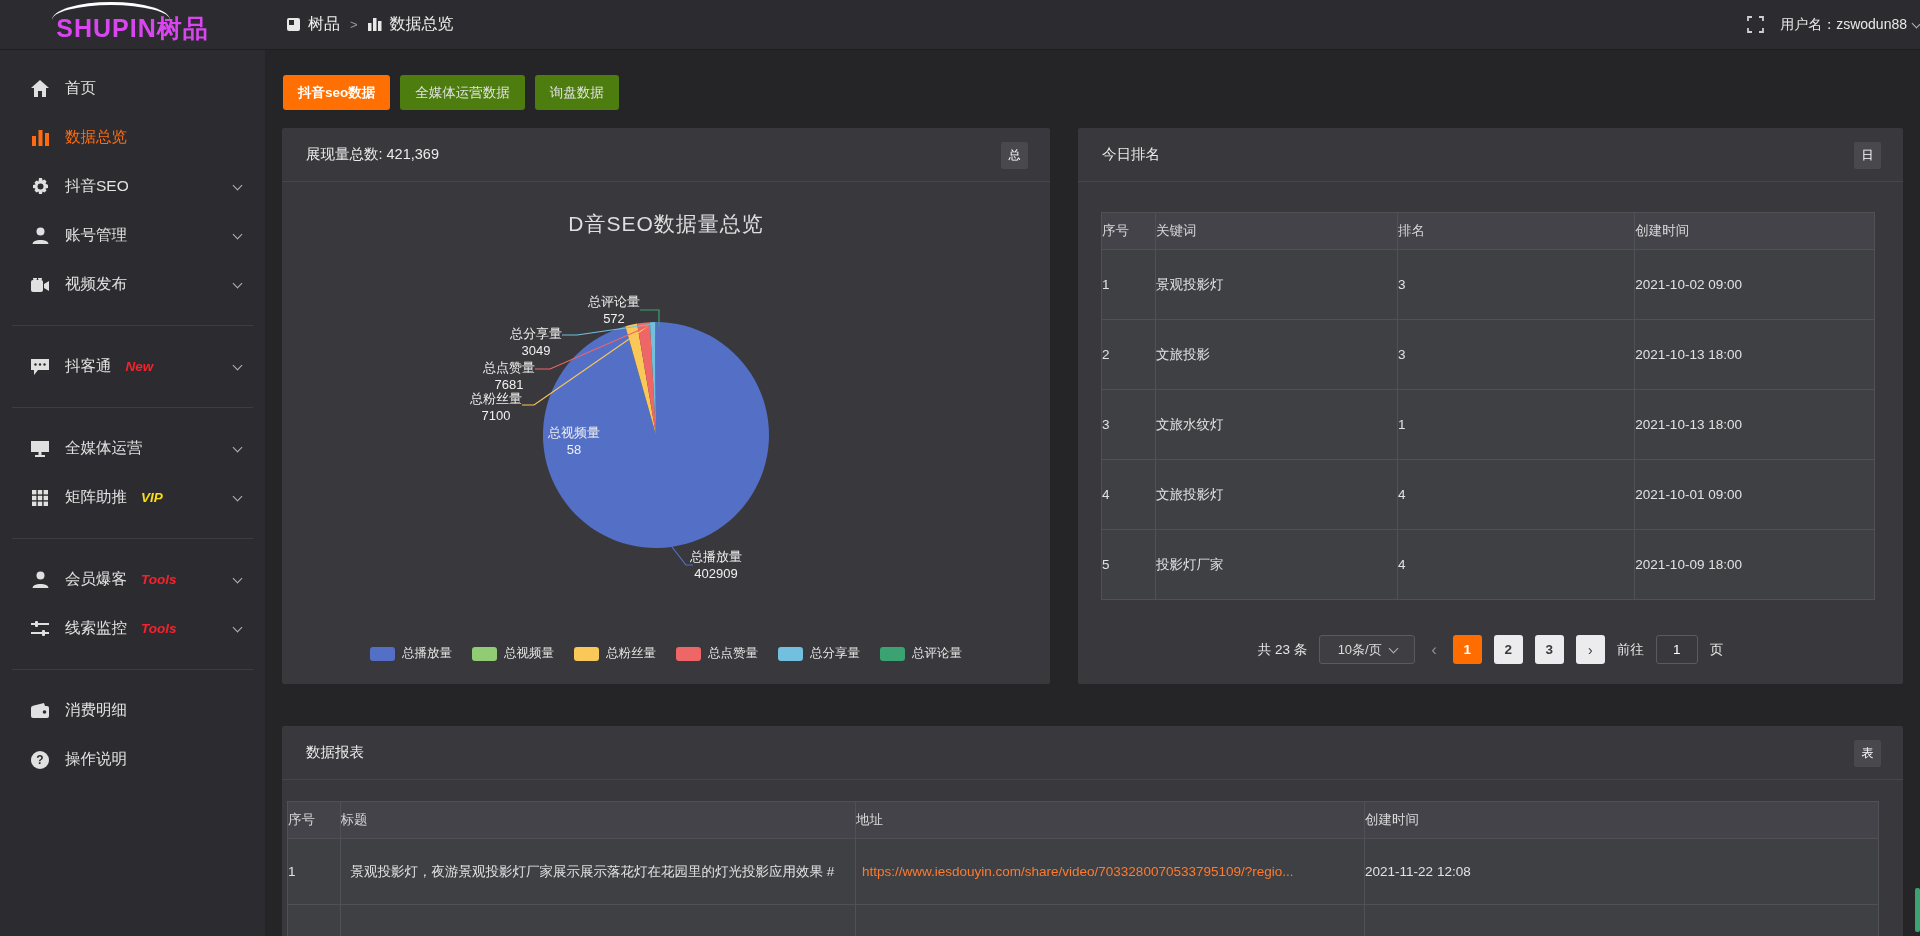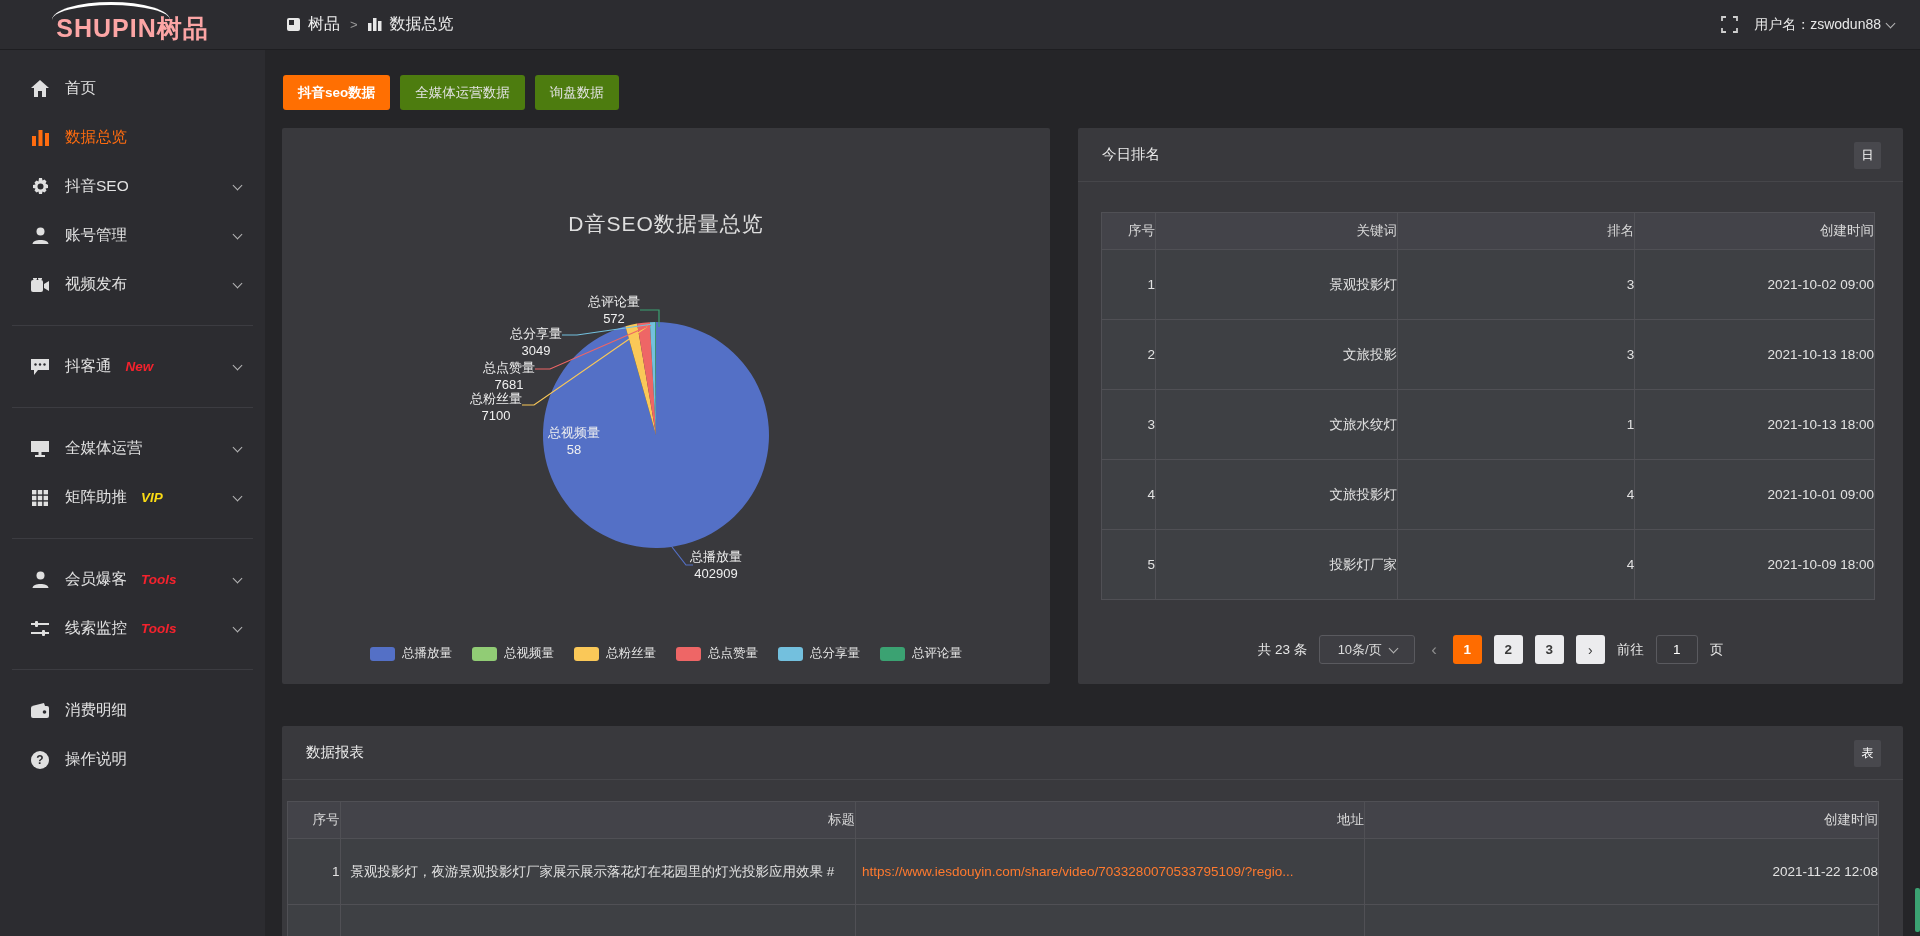--- a/index.html
+++ b/index.html
@@ -3,24 +3,24 @@
 <meta charset="utf-8">
 <style>
   * { margin:0; padding:0; box-sizing:border-box; }
   html,body { width:1920px; height:936px; overflow:hidden; }
   body { background:#252528; font-family:"Liberation Sans","DejaVu Sans",sans-serif; color:#e3e3e3; position:relative; }
 
   
   #header { position:absolute; top:0; left:0; right:0; height:50px; background:#2c2c30; border-bottom:1px solid #1e1e21; display:flex; align-items:center; z-index:10; }
   #logo { width:265px; height:50px; position:relative; display:flex; align-items:center; justify-content:center; }
   #logo .arc { position:absolute; top:2px; left:52px; width:118px; height:18px; border-top:3px solid #fff; border-radius:50% 50% 0 0 / 100% 100% 0 0; }
-  #logo .logo-text { font-size:25px; font-weight:800; letter-spacing:1px; color:#fca5a5; margin-top:8px; }
+  #logo .logo-text { font-size:25px; font-weight:800; letter-spacing:1px; color:#d946ef; margin-top:8px; }
   #breadcrumb { display:flex; align-items:center; gap:8px; margin-left:22px; font-size:16px; color:#efefef; }
   #breadcrumb .sep { color:#9a9a9a; font-size:13px; margin:0 2px; }
-  #header-right { margin-left:auto; display:flex; align-items:center; gap:16px; padding-right:26px; }
+  #header-right { margin-left:auto; display:flex; align-items:center; gap:16px; }
   #username { font-size:14px; color:#e8e8e8; display:flex; align-items:center; gap:6px; }
 
   .chev { display:inline-block; width:7px; height:7px; border-right:1.5px solid #b5b5b5; border-bottom:1.5px solid #b5b5b5; transform:rotate(45deg); margin-top:-3px; }
 
   
   #sidebar { position:absolute; top:50px; left:0; bottom:0; width:265px; background:#2c2c30; padding-top:14px; }
   .side-item { height:49px; display:flex; align-items:center; padding:0 24px 0 30px; cursor:pointer; }
   .side-item .icon { width:20px; display:flex; justify-content:center; }
   .side-item .icon svg { fill:#e0e0e0; }
   .side-item .lbl { margin-left:15px; font-size:15.5px; color:#e2e2e2; }
@@ -56,21 +56,21 @@
   .pie-label.l3 { right:515px; top:177px; }
   .pie-label.l4 { right:488px; top:143px; }
   .pie-label.l5 { right:410px; top:111px; }
   #legend { position:absolute; left:0; right:0; bottom:22px; display:flex; justify-content:center; gap:20px; }
   .legend-item { display:flex; align-items:center; gap:7px; }
   .legend-swatch { width:25px; height:14px; border-radius:3px; }
   .legend-label { font-size:12.5px; color:#e6e6e6; }
 
   
   table { border-collapse:collapse; table-layout:fixed; width:100%; }
-  th,td { border:1px solid #505055; font-weight:normal; color:#e2e2e2; text-align:right; overflow:hidden; white-space:nowrap; }
+  th,td { border:1px solid #505055; font-weight:normal; color:#e2e2e2; text-align:left; overflow:hidden; white-space:nowrap; }
   th { background:#434349; height:37px; font-size:13.5px; color:#d8d8d8; }
   td { background:#3e4044; font-size:13.5px; }
 
   #rank-table-wrap { margin:30px 28px 0 23px; }
   #rank-table td { height:70px; }
 
   #report-table-wrap { margin:21px 24px 0 5px; }
   #report-table td { height:66px; }
   #report-table .title-cell { text-align:left; padding:0 10px; }
   #report-table .link-cell { text-align:left; padding:0 6px; }
@@ -271,20 +271,24 @@
   </div>
 </div>
 
 <div class="tab-row">
   <button class="tab-btn active">抖音seo数据</button>
   <button class="tab-btn">全媒体运营数据</button>
   <button class="tab-btn">询盘数据</button>
 </div>
 
 <div class="panel" id="overview-panel">
+  <div class="panel-head">
+    <span class="panel-title">展现量总数: 421,369</span>
+    <button class="corner-btn">总</button>
+  </div>
   <div id="chart-area">
     <div id="chart-title">D音SEO数据量总览</div>
     <svg id="pie-svg" width="230" height="230" viewBox="0 0 230 230">
         <path d="M115,115 L115.00,2.00 A113,113 0 1 1 84.29,6.25 Z" fill="#5470c6"></path>
         <path d="M115,115 L84.29,6.25 A113,113 0 0 1 84.38,6.23 Z" fill="#91cc75"></path>
         <path d="M115,115 L84.38,6.23 A113,113 0 0 1 96.05,3.60 Z" fill="#fac858"></path>
         <path d="M115,115 L96.05,3.60 A113,113 0 0 1 108.90,2.16 Z" fill="#ee6666"></path>
         <path d="M115,115 L108.90,2.16 A113,113 0 0 1 114.04,2.00 Z" fill="#73c0de"></path>
         <path d="M115,115 L114.04,2.00 A113,113 0 0 1 115.00,2.00 Z" fill="#3ba272"></path>
       </svg>

